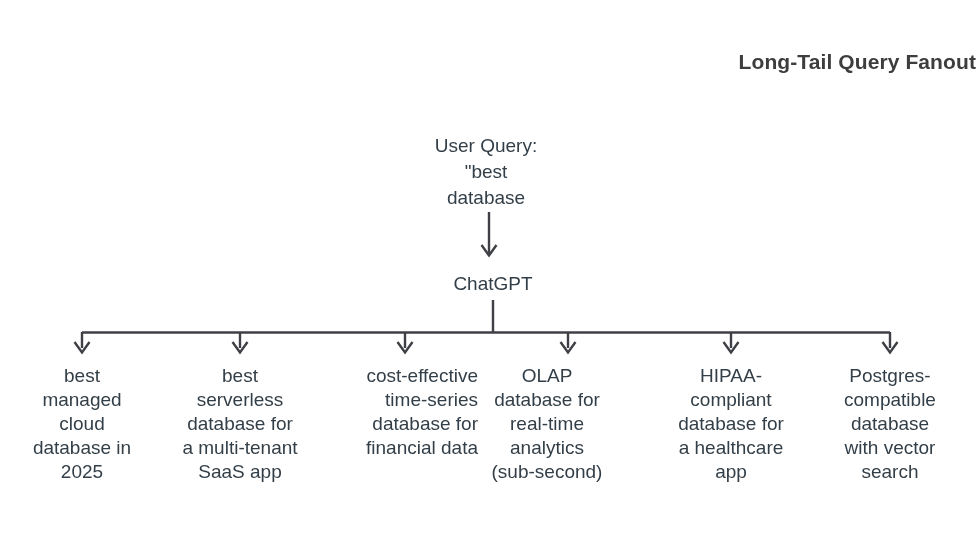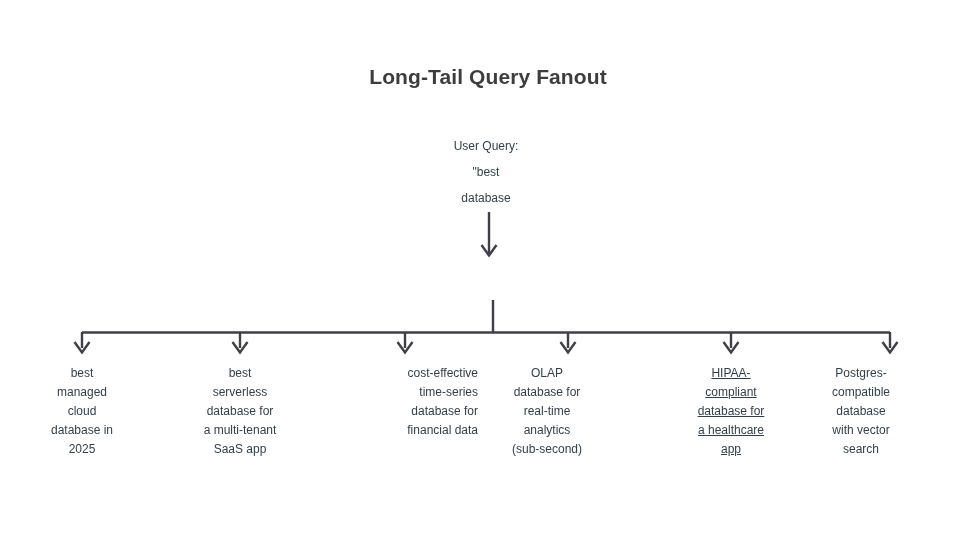--- a/index.html
+++ b/index.html
@@ -30,33 +30,32 @@
     width: 976px;
     height: 556px;
     pointer-events: none;
   }
 
   .diagram-title {
     position: absolute;
     left: 0;
     top: 50px;
     width: 976px;
-    text-align: center;
+    text-align: right;
     font-size: 21px;
     font-weight: bold;
     color: #3d3d3d;
     letter-spacing: 0.1px;
     white-space: pre;
-    margin-top: 15px;
   }
 
   .node {
     position: absolute;
     color: #333f48;
-    font-size: 12px;
+    font-size: 19px;
     line-height: 26px;
     text-align: center;
     white-space: pre-line;
   }
 
   .node-root {
     left: 396px;
     top: 133px;
     width: 180px;
   }
@@ -64,29 +63,29 @@
   .node-engine {
     left: 413px;
     top: 272px;
     width: 160px;
     line-height: 24px;
   }
 
   .leaf {
     top: 364px;
     width: 146px;
-    line-height: 19px;
+    line-height: 24px;
   }
 
   .leaf-0 { left: 9px; }
   .leaf-1 { left: 167px; }
   .leaf-2 { left: 332px; text-align: right; }
   .leaf-3 { left: 474px; }
-  .leaf-4 { left: 658px; text-decoration: underline; }
-  .leaf-5 { left: 788px; }
+  .leaf-4 { left: 658px; }
+  .leaf-5 { left: 817px; }
 </style>
 </head>
 <body>
 
 <div id="canvas">
 
   <div class="diagram-title">Long-Tail Query Fanout</div>
 
   <svg id="edges" viewBox="0 0 976 556" xmlns="http://www.w3.org/2000/svg">
     <g stroke="#3f3f46" stroke-width="2.4" fill="none" stroke-linecap="butt" stroke-linejoin="miter">
@@ -111,20 +110,21 @@
       <path d="M 560.5 342 L 568 352.5 L 575.5 342"></path>
       <path d="M 723.5 342 L 731 352.5 L 738.5 342"></path>
       <path d="M 882.5 342 L 890 352.5 L 897.5 342"></path>
     </g>
   </svg>
 
   <div class="node node-root">User Query:
 "best
 database</div>
 
+  <div class="node node-engine">ChatGPT</div>
 
   <div class="node leaf leaf-0">best
 managed
 cloud
 database in
 2025</div>
 
   <div class="node leaf leaf-1">best
 serverless
 database for

